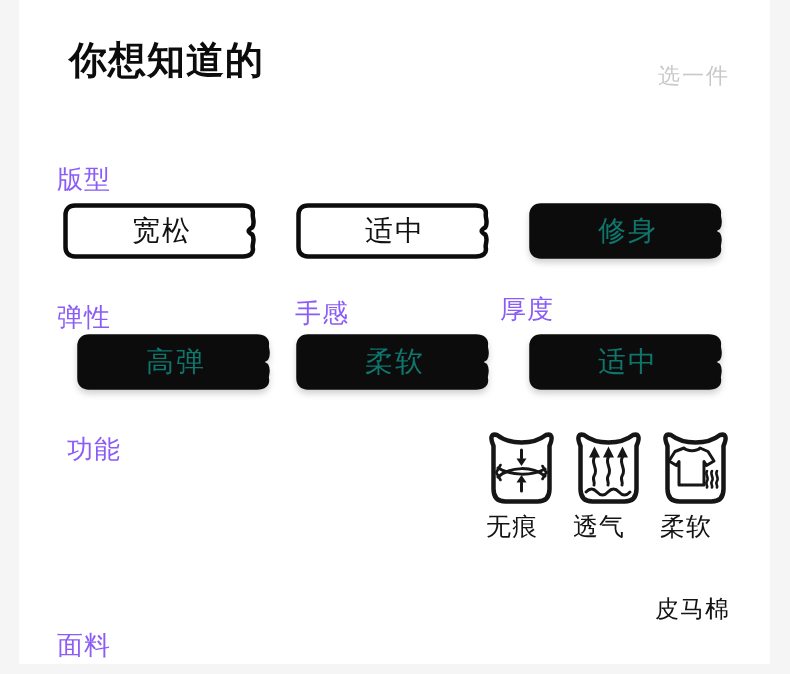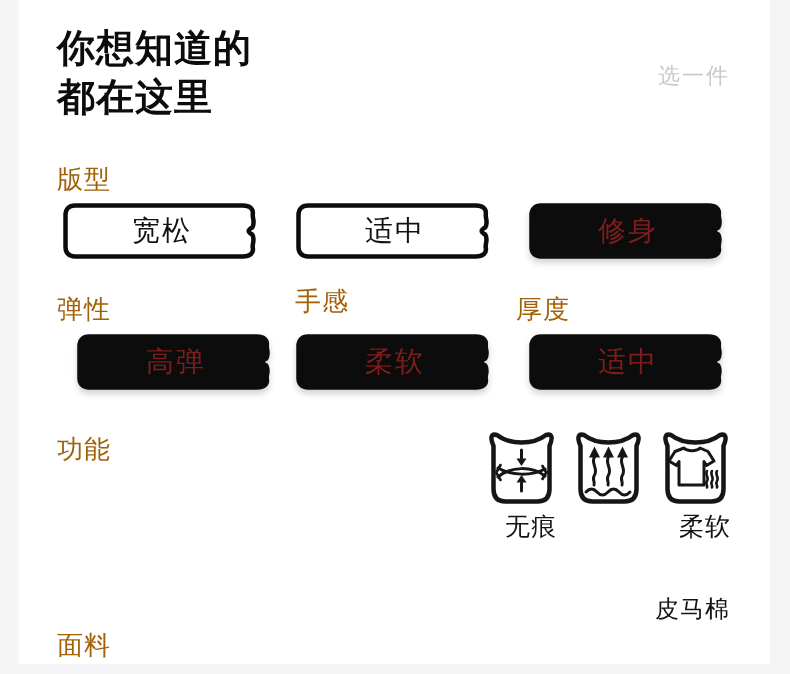--- a/index.html
+++ b/index.html
@@ -10,71 +10,71 @@
     color:#111;
   }
   .card{
     position:absolute;left:19px;top:0;width:751px;height:664px;
     background:#ffffff;
   }
   
   .title{
     position:absolute;left:57px;top:24px;
     font-size:38px;line-height:49px;font-weight:700;letter-spacing:1px;
-    color:#0c0c0c;margin:0;
+    color:#0c0c0c;margin:12px;
   }
   .tagline{
     position:absolute;right:60px;top:60px;
     font-size:22px;line-height:31px;
     color:#c8c8c8;letter-spacing:2px;
   }
   
   .sec-label{
-    position:absolute;font-size:26px;color:#a16207;letter-spacing:1px;
+    position:absolute;font-size:26px;color:#8b5cf6;letter-spacing:1px;
   }
   
   .btn{position:absolute;width:200px;height:58px;text-decoration:underline;}
   .btn svg{position:absolute;left:0;top:0;width:200px;height:58px;}
   .btn .chip-path{stroke-width:4.5;stroke-linejoin:round;}
   .btn.white .chip-path{fill:#ffffff;stroke:#0c0c0c;}
   .btn.black .chip-path{fill:#0c0c0c;stroke:#0c0c0c;}
   .btn.black svg{filter:drop-shadow(0 4px 3px rgba(0,0,0,0.18));}
   .btn-label{
     position:absolute;left:0;top:0;width:200px;height:58px;
     display:flex;align-items:center;justify-content:center;
     font-size:28px;letter-spacing:2px;color:#111;
   }
-  .btn.black .btn-label{color:#7f1d1d;}
+  .btn.black .btn-label{color:#0f766e;}
   
-  .func-item{position:absolute;width:71px;top:429px;text-align:right;}
+  .func-item{position:absolute;width:71px;top:429px;text-align:left;}
   .func-item svg{display:block;width:71px;height:77px;}
   .tub-outline{fill:none;stroke:#161616;stroke-width:4.5;stroke-linecap:round;stroke-linejoin:round;}
   .ico-stroke{fill:none;stroke:#161616;stroke-width:3;stroke-linecap:round;stroke-linejoin:round;}
   .ico-thin{fill:none;stroke:#161616;stroke-width:2.6;stroke-linecap:round;stroke-linejoin:round;}
   .ico-fill{fill:#161616;stroke:none;}
   .func-label{margin-top:4px;font-size:25px;letter-spacing:1px;color:#141414;}
   
   .fabric-value{
     position:absolute;right:60px;top:593px;font-size:24px;color:#141414;letter-spacing:1px;text-align:center;
   }
 </style>
 </head>
 <body>
 
 <div class="card"></div>
 
-<h1 class="title"><span>你想知道的</span><br><span>都在这里</span></h1>
+<h1 class="title"><span>你想知道的</span><br></h1>
 
 <div class="tagline"><span>选一件</span><br></div>
 
 <div class="sec-label" style="left:57px;top:162px">版型</div>
-<div class="sec-label" style="left:57px;top:292px">弹性</div>
-<div class="sec-label" style="left:295px;top:284px">手感</div>
-<div class="sec-label" style="left:516px;top:292px">厚度</div>
-<div class="sec-label" style="left:57px;top:432px">功能</div>
+<div class="sec-label" style="left:57px;top:300px">弹性</div>
+<div class="sec-label" style="left:295px;top:296px">手感</div>
+<div class="sec-label" style="left:500px;top:292px">厚度</div>
+<div class="sec-label" style="left:67px;top:432px">功能</div>
 <div class="sec-label" style="left:57px;top:628px">面料</div>
 
 <div class="btn white" style="left:62px;top:202px">
   <svg viewBox="0 0 200 58">
       <path class="chip-path" d="M 13 3.5 L 181 3.5 C 187.5 3.5 191.5 6.5 190.8 12 C 190.2 16.5 193.5 20 190.2 25.5 C 185.5 28 185.5 30 190.2 32.5 C 193.5 38 189.8 41.5 190.8 46 C 191.8 51.5 187.5 54.5 181 54.5 L 13 54.5 C 7 54.5 3.5 51 3.5 45 L 3.5 13 C 3.5 7 7 3.5 13 3.5 Z"></path>
     </svg>
   <span class="btn-label">宽松</span>
 </div>
 <div class="btn white" style="left:295px;top:202px">
   <svg viewBox="0 0 200 58">
@@ -126,20 +126,21 @@
   <svg viewBox="0 0 71 77">
     <path class="tub-outline" d="M 7.5 17 C 3.5 8 5.5 4.5 11 6 C 18 11.5 26 13.5 35.5 13.5 C 45 13.5 53 11.5 60 6 C 65.5 4.5 67.5 8 63.5 17 L 63.5 60 C 63.5 68.5 59.5 72.5 51.5 72.5 L 19.5 72.5 C 11.5 72.5 7.5 68.5 7.5 60 Z"></path>
     <polygon class="ico-fill" points="21.5,17.5 16,28.5 27,28.5"></polygon>
     <path class="ico-stroke" d="M 21.5 28 C 17.5 34 25.5 40 21.5 46 C 18.5 50.5 22.5 53 21 56"></path>
     <polygon class="ico-fill" points="35.5,17.5 30,28.5 41,28.5"></polygon>
     <path class="ico-stroke" d="M 35.5 28 C 31.5 34 39.5 40 35.5 46 C 32.5 50.5 36.5 53 35 56"></path>
     <polygon class="ico-fill" points="49.5,17.5 44,28.5 55,28.5"></polygon>
     <path class="ico-stroke" d="M 49.5 28 C 45.5 34 53.5 40 49.5 46 C 46.5 50.5 50.5 53 49 56"></path>
     <path class="ico-stroke" d="M 13 63 q 5.5 -6 11 0 t 11 0 t 11 0 t 11 0"></path>
   </svg>
+  <div class="func-label">透气</div>
 </div>
 
 <div class="func-item" style="left:660px">
   <svg viewBox="0 0 71 77">
     <path class="tub-outline" d="M 7.5 17 C 3.5 8 5.5 4.5 11 6 C 18 11.5 26 13.5 35.5 13.5 C 45 13.5 53 11.5 60 6 C 65.5 4.5 67.5 8 63.5 17 L 63.5 60 C 63.5 68.5 59.5 72.5 51.5 72.5 L 19.5 72.5 C 11.5 72.5 7.5 68.5 7.5 60 Z"></path>
     <path class="ico-stroke" d="M 24 19 C 27 22.5 37 22.5 40 19 L 48 22.5 L 54 32 L 46.5 36.5 L 44 32.5 L 44 56 L 19 56 L 19 32.5 L 16.5 36.5 L 9 32 L 15 22.5 Z"></path>
     <path class="ico-thin" d="M 47 42 c -2.5 3.5 2.5 6.5 0 10 c -2 3 1 4.5 0 6.5"></path>
     <path class="ico-thin" d="M 52 42 c -2.5 3.5 2.5 6.5 0 10 c -2 3 1 4.5 0 6.5"></path>
     <path class="ico-thin" d="M 57 42 c -2.5 3.5 2.5 6.5 0 10 c -2 3 1 4.5 0 6.5"></path>
   </svg>

